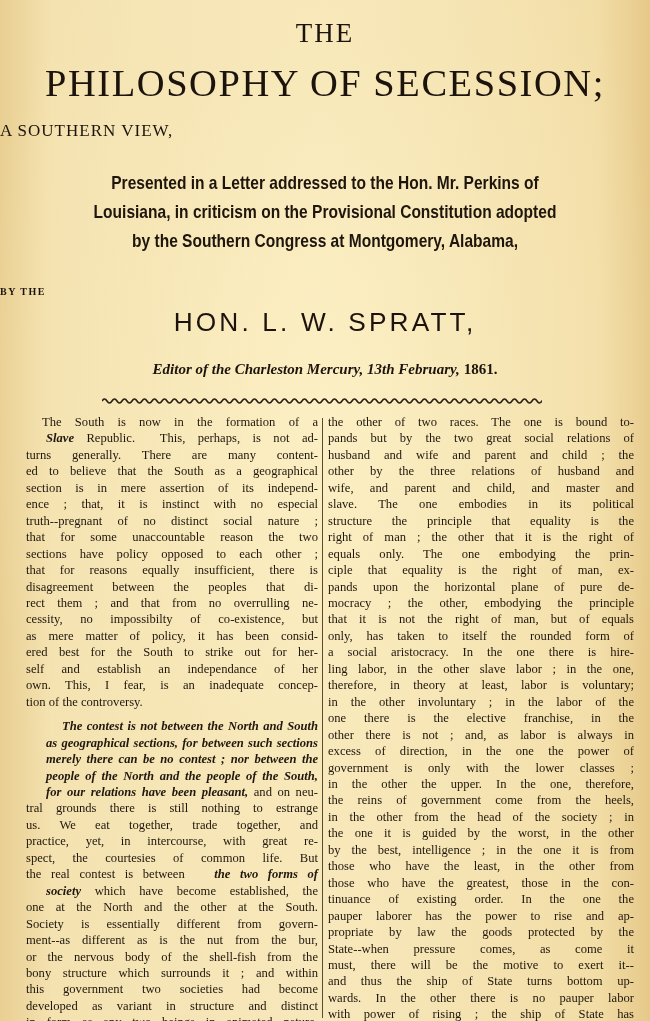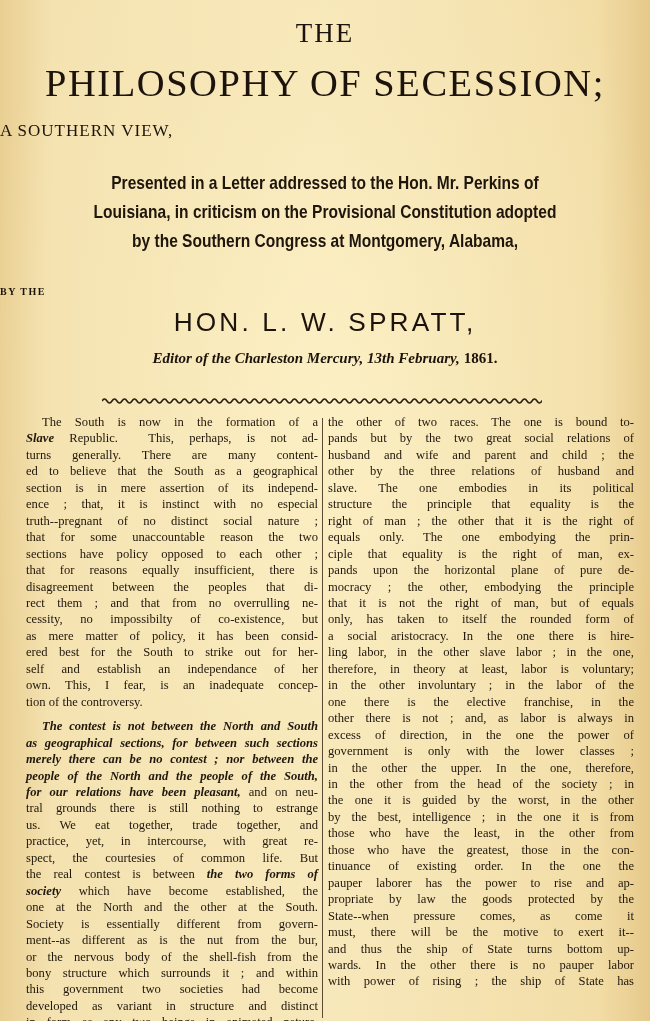--- a/index.html
+++ b/index.html
@@ -42,21 +42,21 @@
     position: absolute; left: 0; right: 0; top: 286px;
     font-size: 10px; font-weight: bold; letter-spacing: 1.5px; 
   }
   .author {
     position: absolute; left: 0; right: 0; top: 308px;
     font-size: 25px; letter-spacing: 3px; text-align: center;
     font-family: "Liberation Sans", sans-serif;
     transform: scaleX(1.05);
   }
   .editor {
-    position: absolute; left: 0; right: 0; top: 350px;
+    position: absolute; left: 0; right: 0; top: 361px;
     font-size: 15px; text-align: center; font-weight: bold;
   }
   .editor i { font-style: italic; }
   .wavy-rule {
     position: absolute; left: 102px; width: 440px; top: 396px; height: 10px;
   }
 
   .columns {
     position: absolute; left: 12px; top: 414px; width: 628px; height: 600px;
   }
@@ -68,21 +68,21 @@
   }
   .col.left { left: 0; width: 306px; }
   .col.right { left: 316px; width: 306px; }
   .col-divider {
     position: absolute; left: 310px; top: 4px; width: 1px; height: 600px;
     background: #5a4a32;
   }
   .col p { margin: 0; text-indent: 14px; }
   .col p + p { margin-top: 8px; }
   .col p.cont { text-indent: 0; }
-  .col em { font-style: italic; font-weight: bold; }
+  .col em { font-style: italic; font-weight: bold; margin-left: 20px; }
   .col .ln { display: block; text-align: justify; text-align-last: justify; white-space: nowrap; }
   .col .ln.last { text-align-last: left; }
   .col .ln.ind { padding-left: 16px; }
 </style>
 </head>
 <body>
 
 <div class="page">
 
   <div class="title-the">THE</div>
@@ -156,38 +156,40 @@
     </div>
 
     <div class="col-divider"></div>
 
     <div class="col right">
       <p class="cont">
         <span class="ln">the other of two races.  The one is bound to-</span>
         <span class="ln">pands but by the two great social relations of</span>
         <span class="ln">husband and wife and parent and child ; the</span>
         <span class="ln">other by the three relations of husband and</span>
+        <span class="ln">wife, and parent and child, and master and</span>
         <span class="ln">slave.  The one embodies in its political</span>
         <span class="ln">structure the principle that equality is the</span>
         <span class="ln">right of man ; the other that it is the right of</span>
         <span class="ln">equals only.  The one embodying the prin-</span>
         <span class="ln">ciple that equality is the right of man, ex-</span>
         <span class="ln">pands upon the horizontal plane of pure de-</span>
         <span class="ln">mocracy ; the other, embodying the principle</span>
         <span class="ln">that it is not the right of man, but of equals</span>
         <span class="ln">only, has taken to itself the rounded form of</span>
         <span class="ln">a social aristocracy.  In the one there is hire-</span>
         <span class="ln">ling labor, in the other slave labor ; in the one,</span>
         <span class="ln">therefore, in theory at least, labor is voluntary;</span>
         <span class="ln">in the other involuntary ;  in the labor of the</span>
         <span class="ln">one there is the elective franchise, in the</span>
         <span class="ln">other there is not ; and, as labor is always in</span>
         <span class="ln">excess of direction, in the one the power of</span>
         <span class="ln">government is only with the lower classes ;</span>
         <span class="ln">in the other the upper.  In the one, therefore,</span>
+        <span class="ln">the reins of government come from the heels,</span>
         <span class="ln">in the other from the head of the society ;  in</span>
         <span class="ln">the one it is guided by the worst, in the other</span>
         <span class="ln">by the best, intelligence ; in the one it is from</span>
         <span class="ln">those who have the least, in the other from</span>
         <span class="ln">those who have the greatest, those in the con-</span>
         <span class="ln">tinuance of existing order.  In the one the</span>
         <span class="ln">pauper laborer has the power to rise and ap-</span>
         <span class="ln">propriate by law the goods protected by the</span>
         <span class="ln">State--when pressure comes, as come it</span>
         <span class="ln">must, there will be the motive to exert it--</span>

